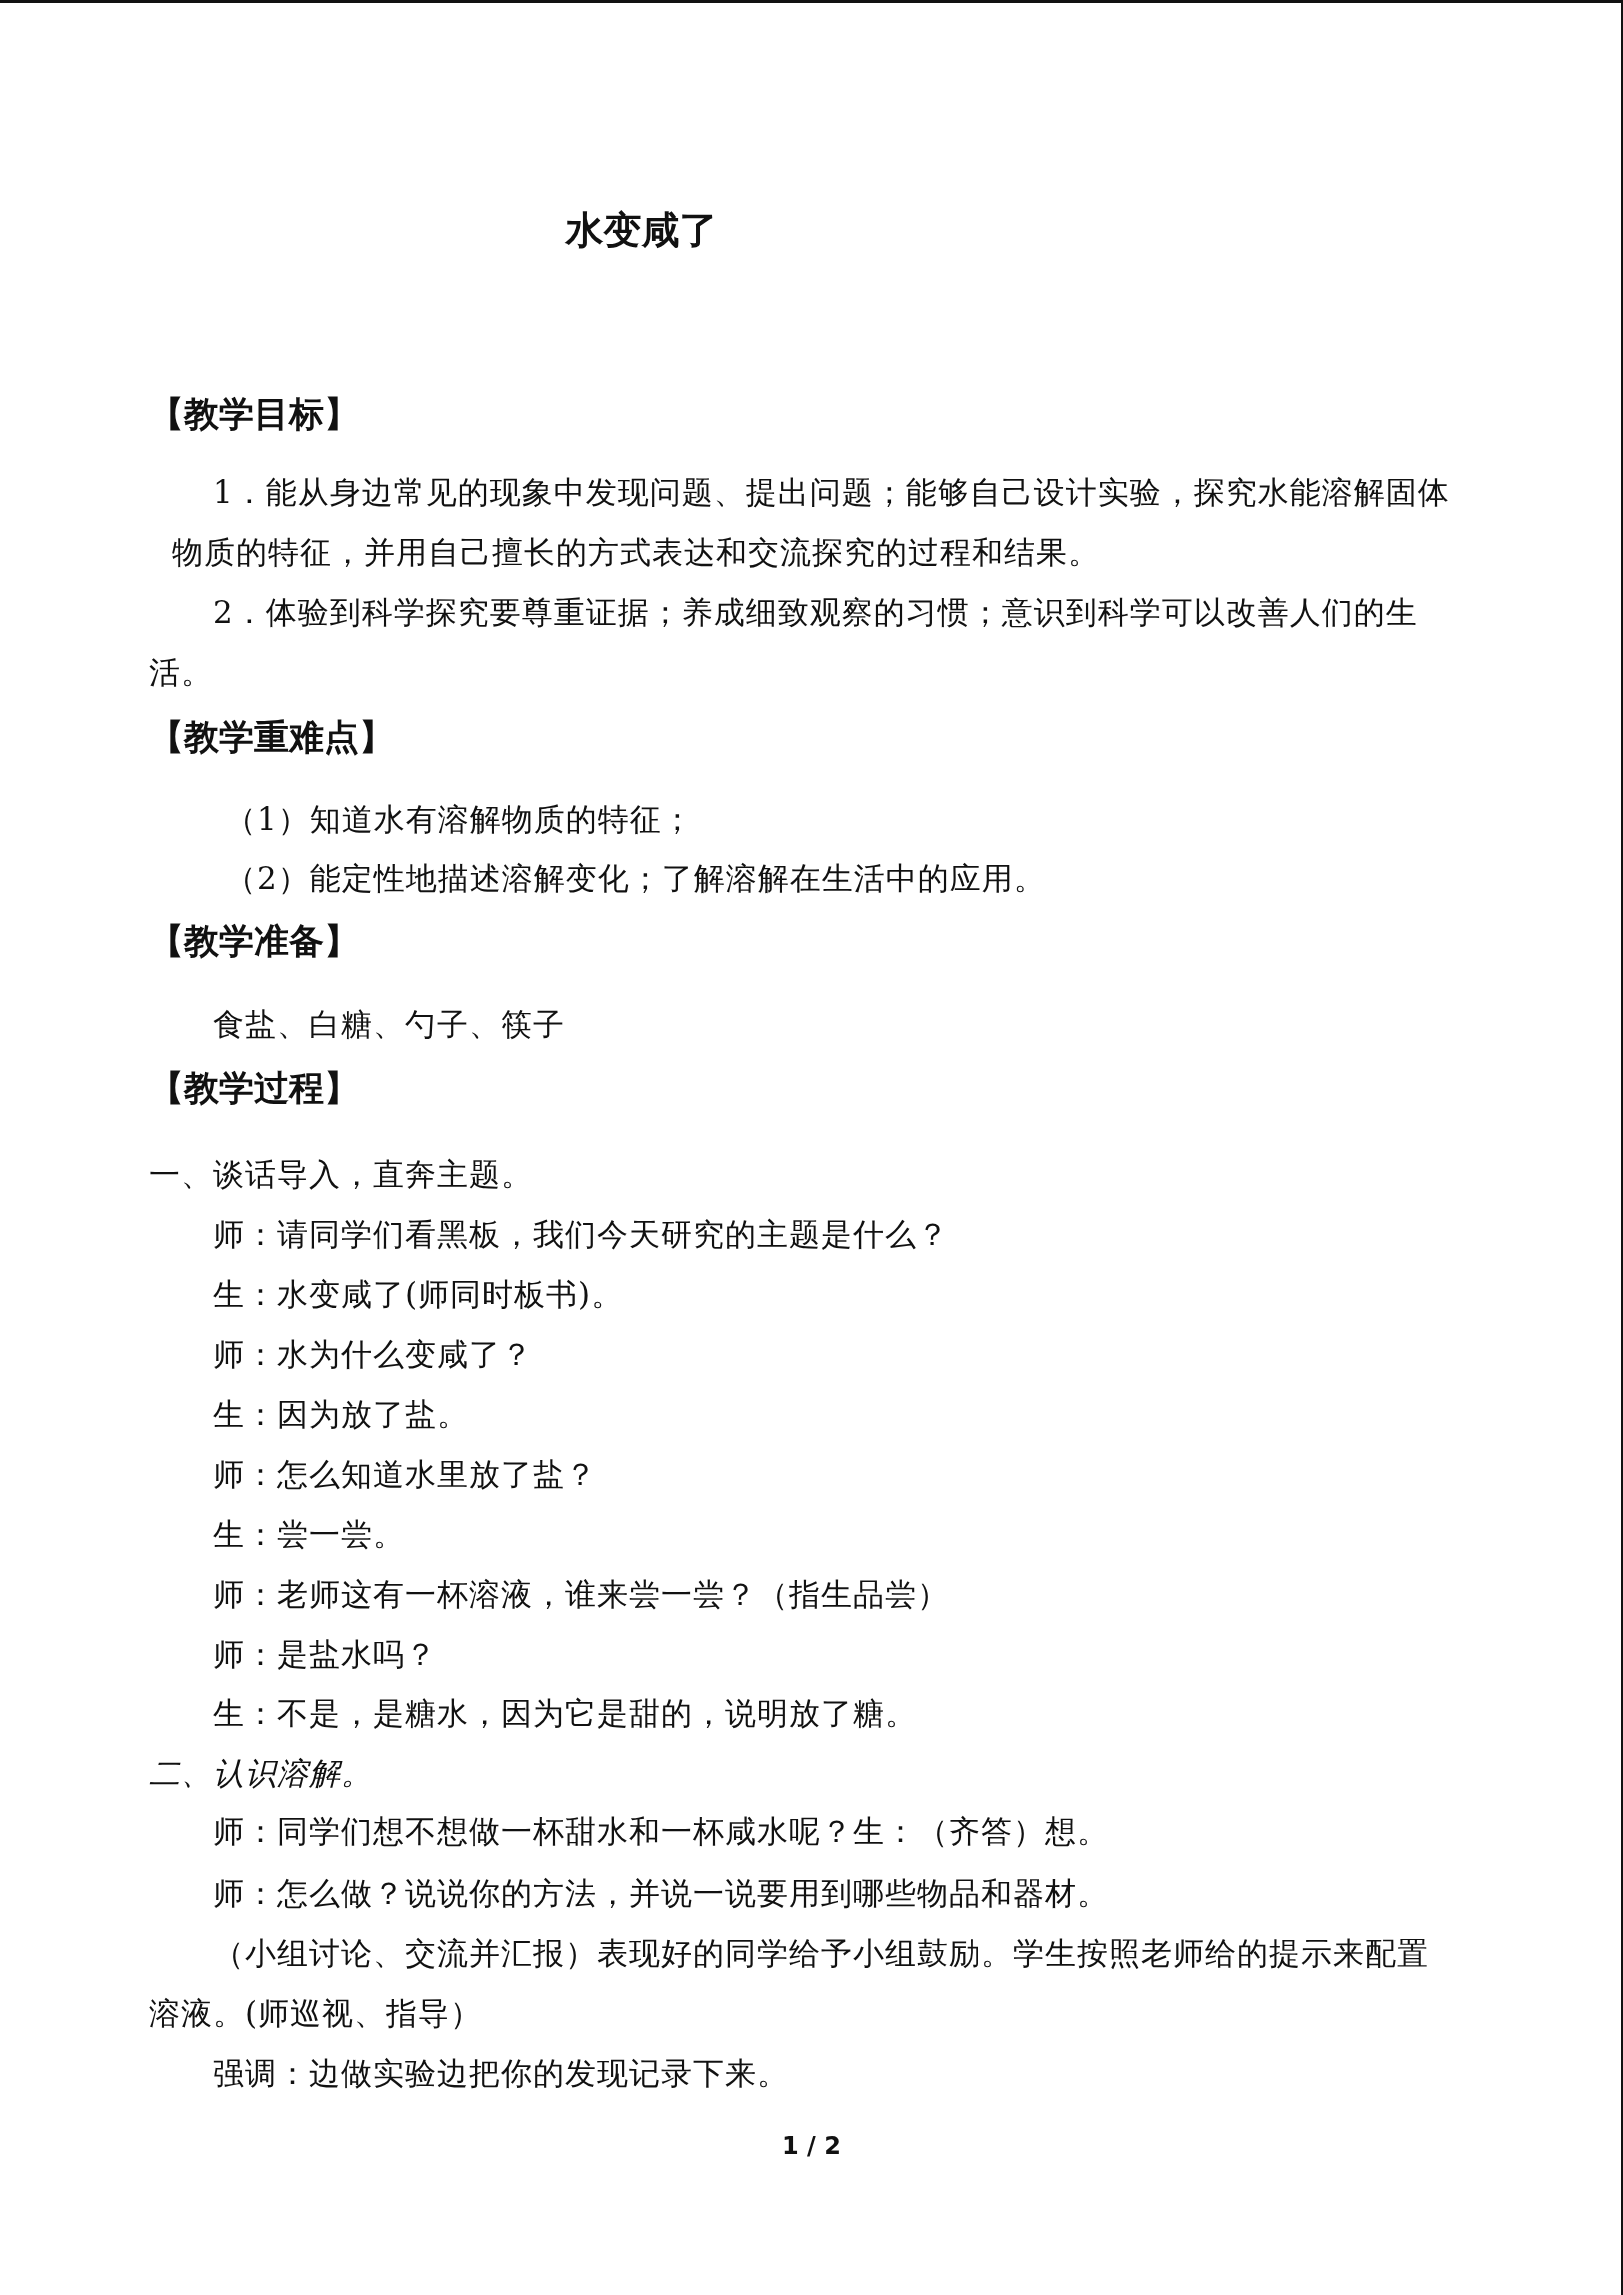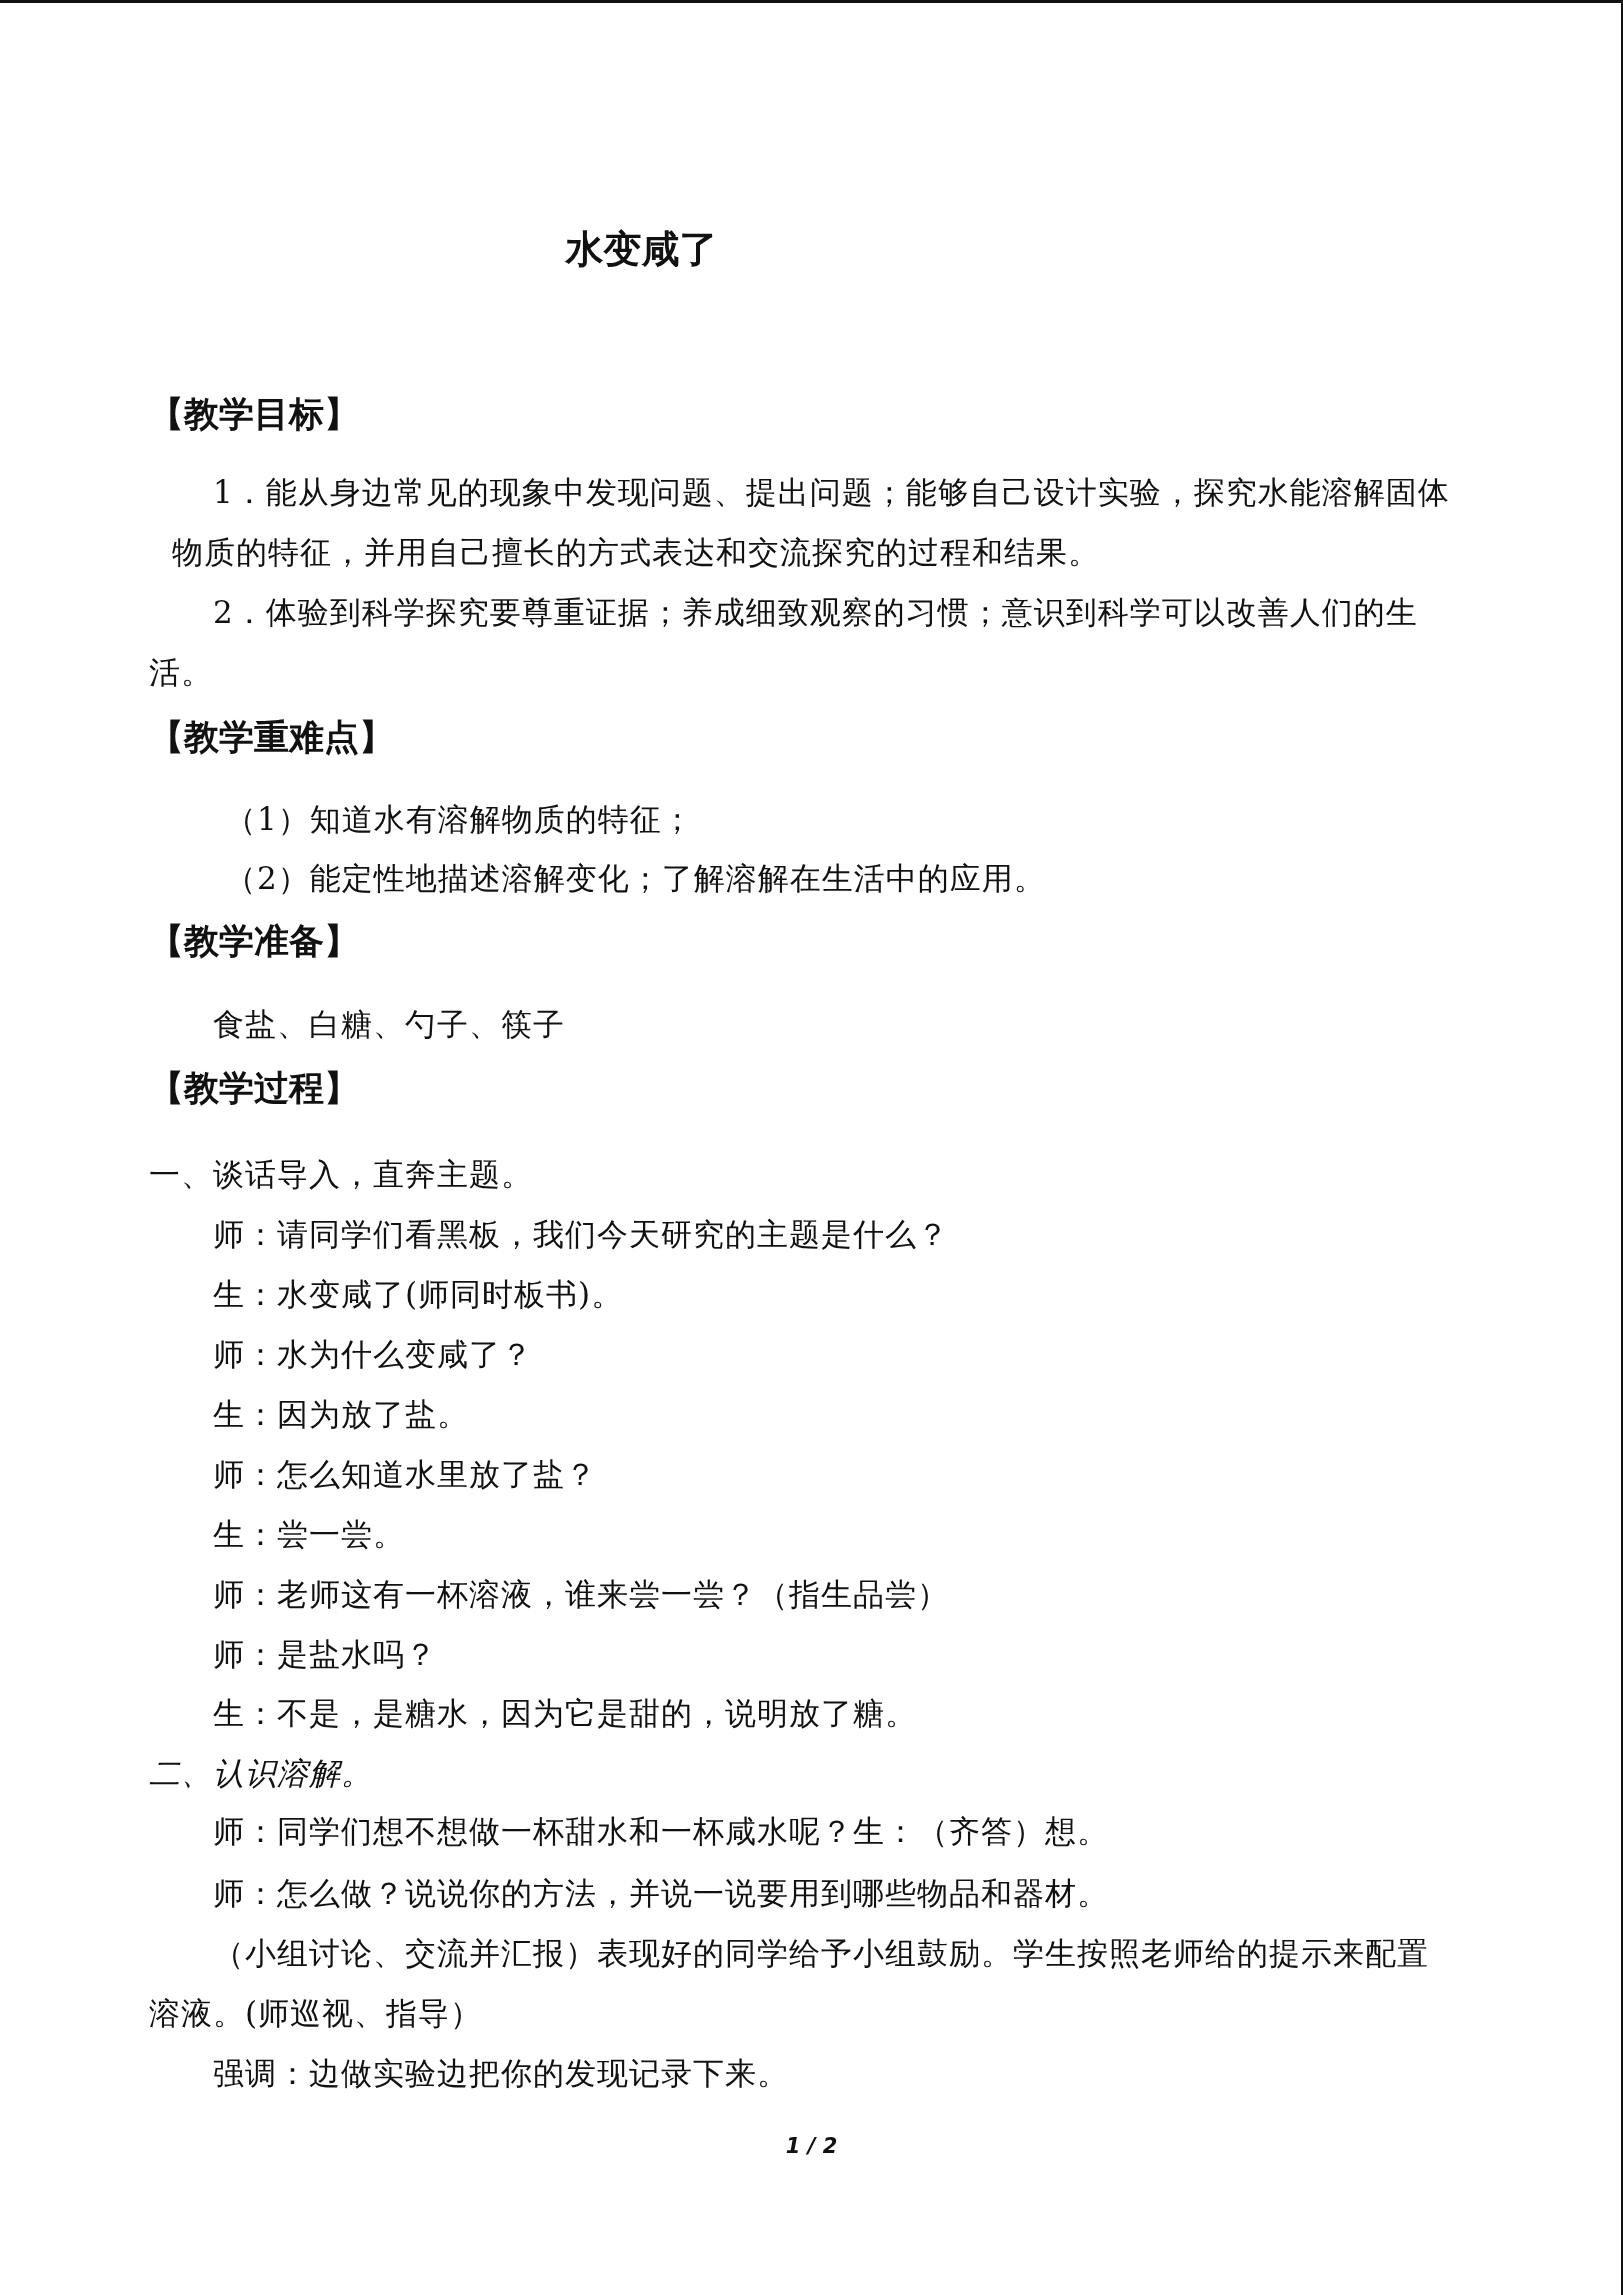--- a/index.html
+++ b/index.html
@@ -32,21 +32,21 @@
     white-space: nowrap;
     font-size: 31px;
     line-height: 41px;
     letter-spacing: 1px;
   }
   .title {
     position: absolute;
     left: 0;
     width: 1283px;
     text-align: center;
-    top: 222px;
+    top: 203px;
     font-size: 38px;
     line-height: 55px;
     font-family: "DejaVu Sans", "Liberation Sans", sans-serif;
     font-weight: bold;
   }
   .heading {
     position: absolute;
     left: 149px;
     font-size: 35px;
     line-height: 48px;
@@ -56,25 +56,24 @@
   }
   .lvl0 { left: 149px; }
   .lvl1 { left: 213px; }
   .lvl1b { left: 225px; }
   .page-number {
     position: absolute;
     left: 0;
     width: 1623px;
     text-align: center;
     top: 2133px;
-    font-size: 21px;
+    font-size: 24px;
     line-height: 27px;
     font-weight: bold;
     font-family: "DejaVu Sans", "Liberation Sans", sans-serif;
-    font-style: italic;
   }
 </style>
 </head>
 <body>
 
 <div class="page-border-top"></div>
 <div class="page-border-right"></div>
 
 <div class="title">水变咸了</div>
 

